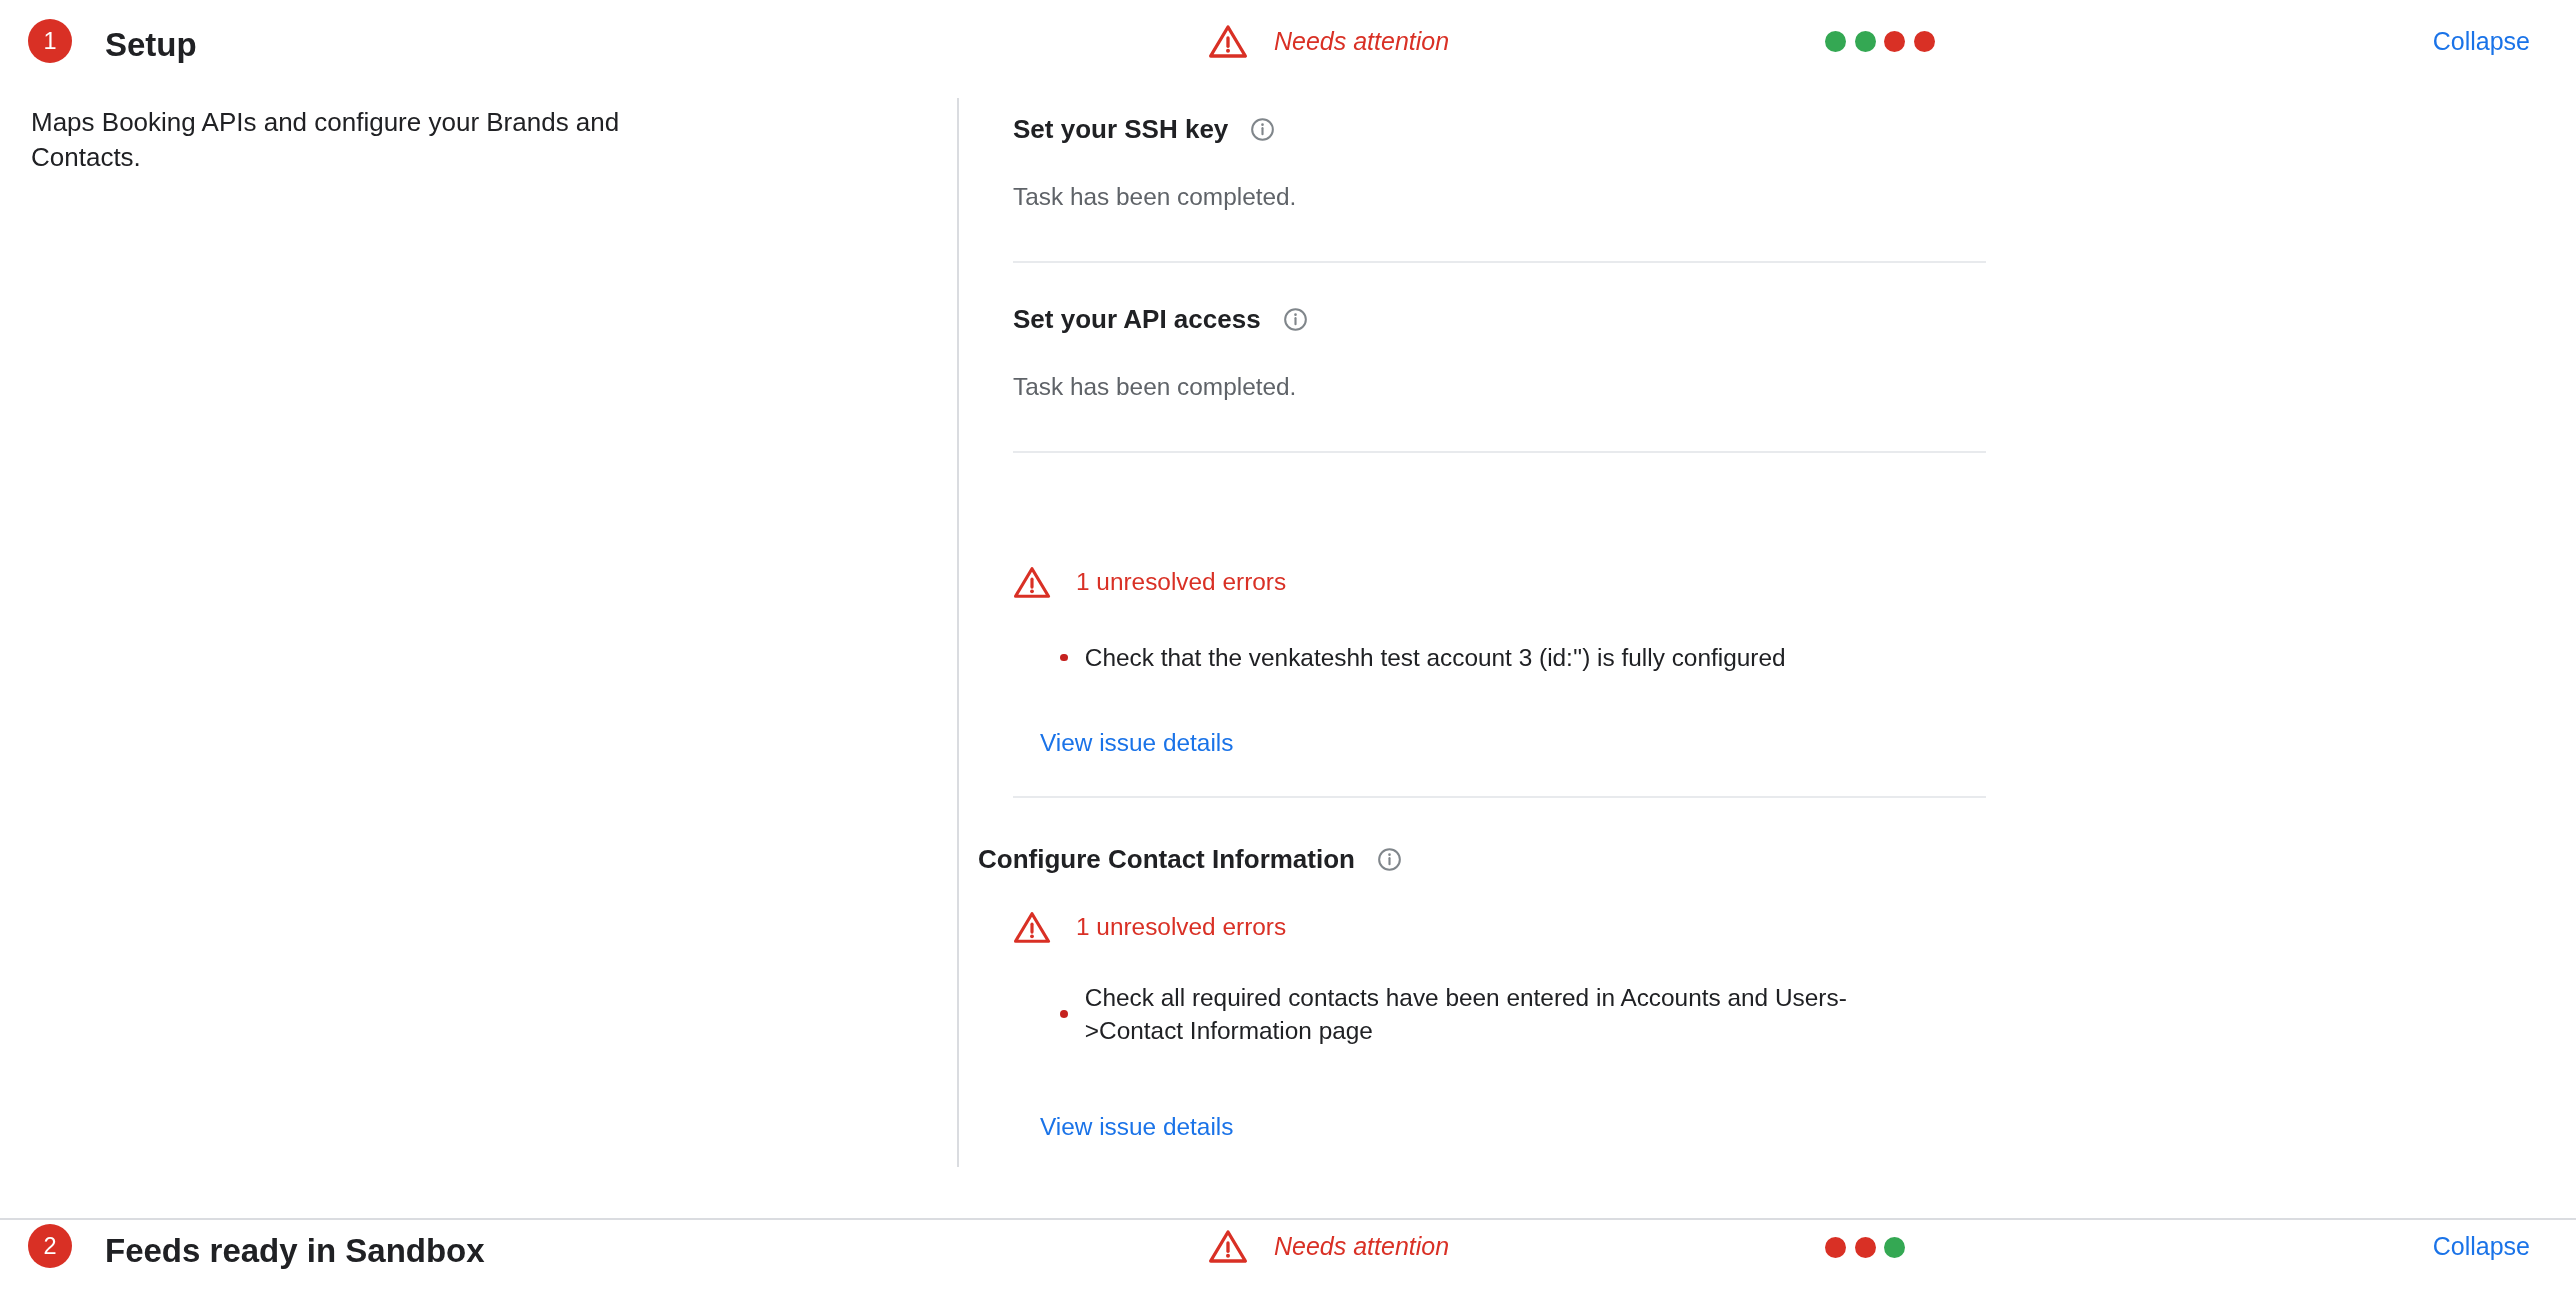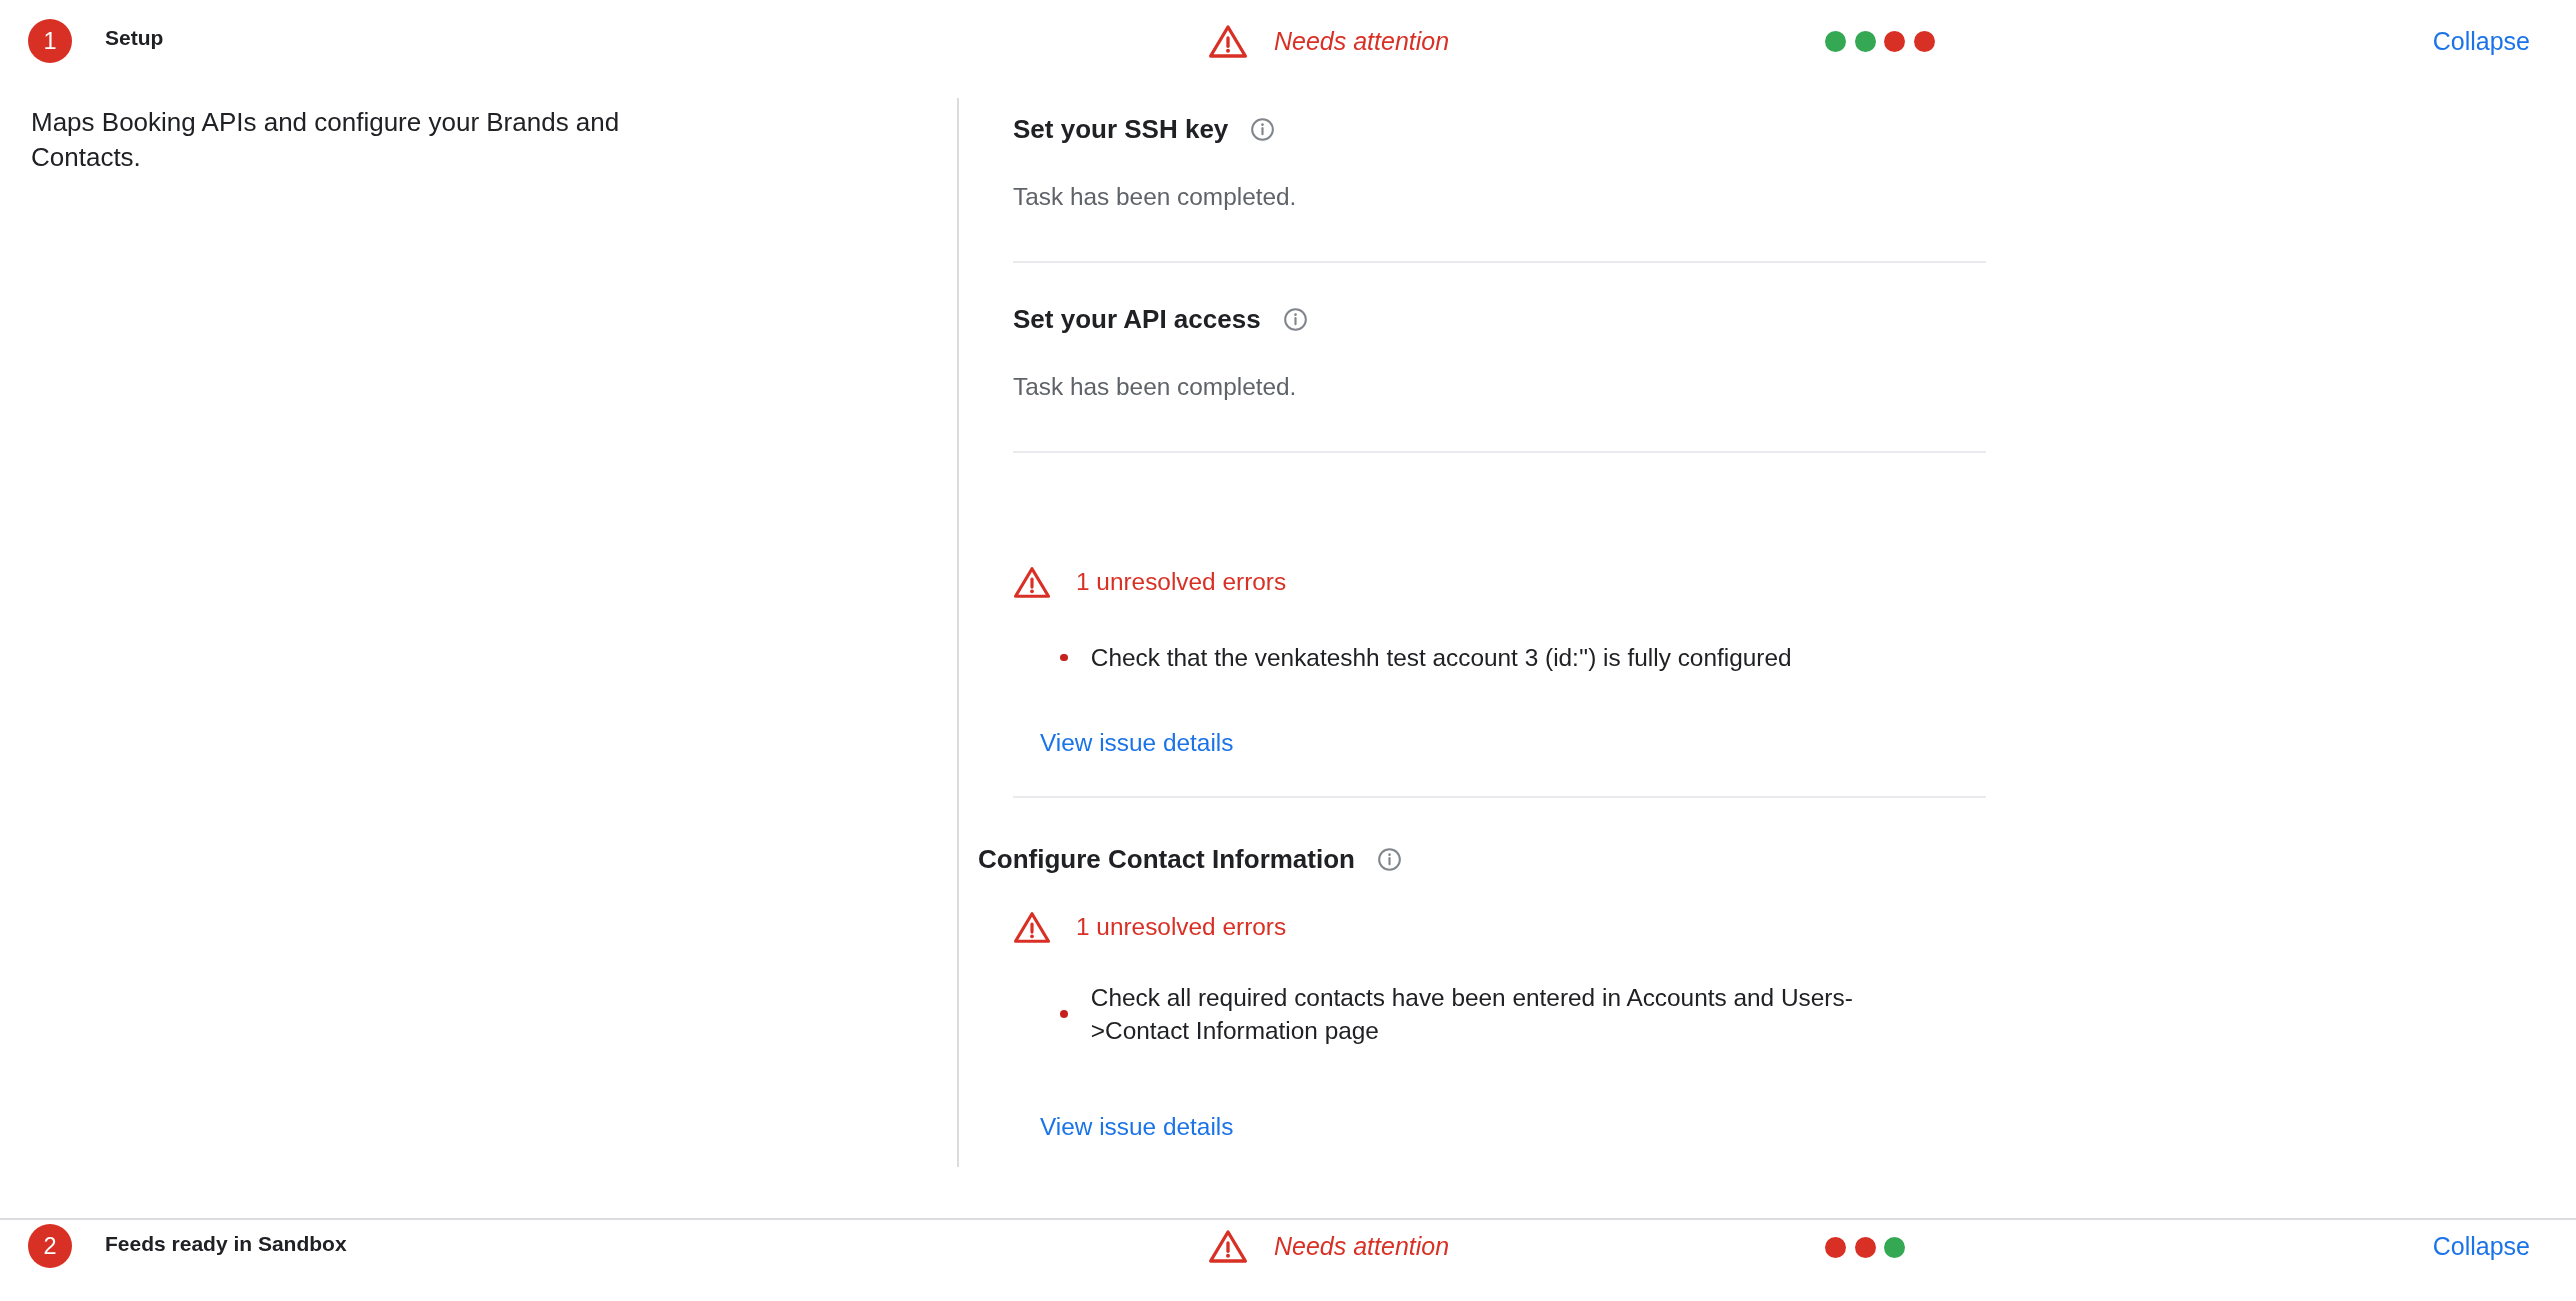--- a/index.html
+++ b/index.html
@@ -12,21 +12,21 @@
     overflow:hidden;
   }
   .abs{position:absolute;}
   
   .badge{
     width:44px;height:44px;border-radius:50%;
     background:#d93025;color:#ffffff;
     display:flex;align-items:center;justify-content:center;
     font-size:23.5px;font-weight:400;
   }
-  .sec-title{font-size:21px;font-weight:700;color:#202124;white-space:nowrap;}
+  .sec-title{font-size:33px;font-weight:700;color:#202124;white-space:nowrap;}
   .status-group{display:flex;align-items:center;gap:26px;font-style:italic;}
   .status-label{font-size:25px;color:#d93025;white-space:nowrap;}
   .warn-svg{width:40px;height:40px;display:block;}
   .dots{display:flex;align-items:center;gap:8.7px;}
   .dot{width:21px;height:21px;border-radius:50%;}
   .dot.green{background:#34a853;}
   .dot.red{background:#d93025;}
   .collapse-link{font-size:25px;font-weight:500;color:#1a73e8;white-space:nowrap;cursor:pointer;}
   
   .desc{font-size:26px;line-height:35px;color:#202124;}
@@ -34,21 +34,21 @@
   .vdiv{width:1.7px;background:#dadce0;}
   .hdiv{height:1.7px;background:#e8eaed;}
   .sep{height:1.7px;background:#dadce0;}
   
   .task-title{display:flex;align-items:center;gap:21px;font-size:26px;font-weight:700;color:#202124;white-space:nowrap;}
   .info-svg{width:27px;height:27px;display:block;cursor:pointer;}
   .task-status{font-size:24.4px;color:#5f6368;white-space:nowrap;}
   .error-row{display:flex;align-items:center;gap:25px;}
   .error-row .warn-svg{width:38px;height:38px;}
   .error-label{font-size:24.4px;color:#d93025;white-space:nowrap;text-align:center;}
-  .issue{display:flex;align-items:center;gap:23px;}
+  .issue{display:flex;align-items:center;gap:17px;}
   .issue-dot{width:7.8px;height:7.8px;border-radius:50%;background:#c5221f;flex:0 0 auto;}
   .issue-text{font-size:24.4px;line-height:33px;color:#202124;}
   .view-link{font-size:24.4px;font-weight:400;color:#1a73e8;white-space:nowrap;cursor:pointer;}
 </style>
 </head>
 <body>
 
 <div class="canvas">
 
   <div class="abs badge" style="left:28px;top:19px;">

